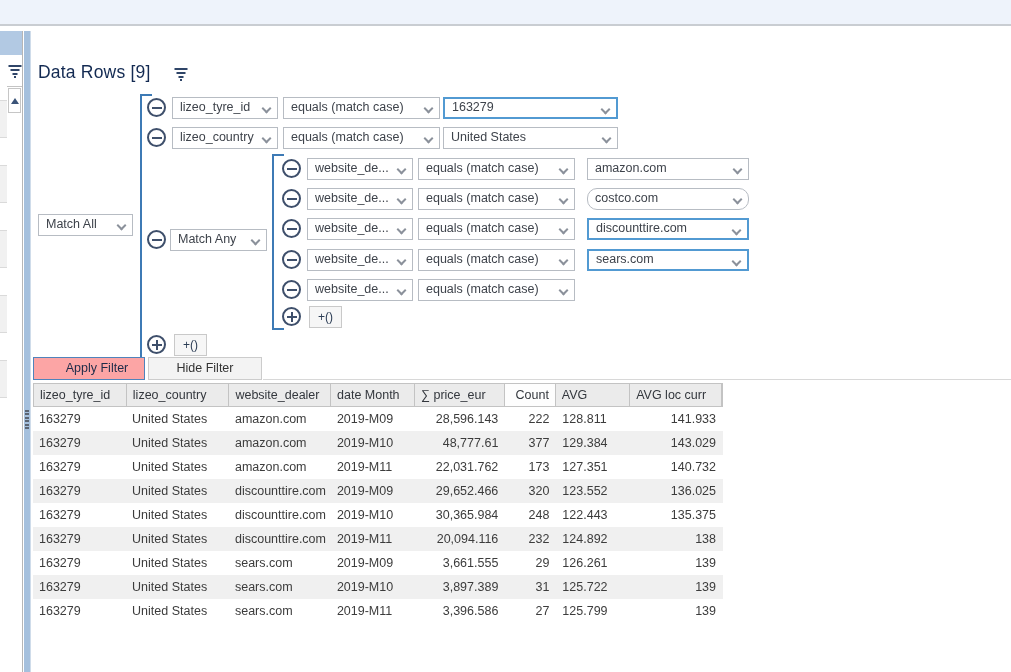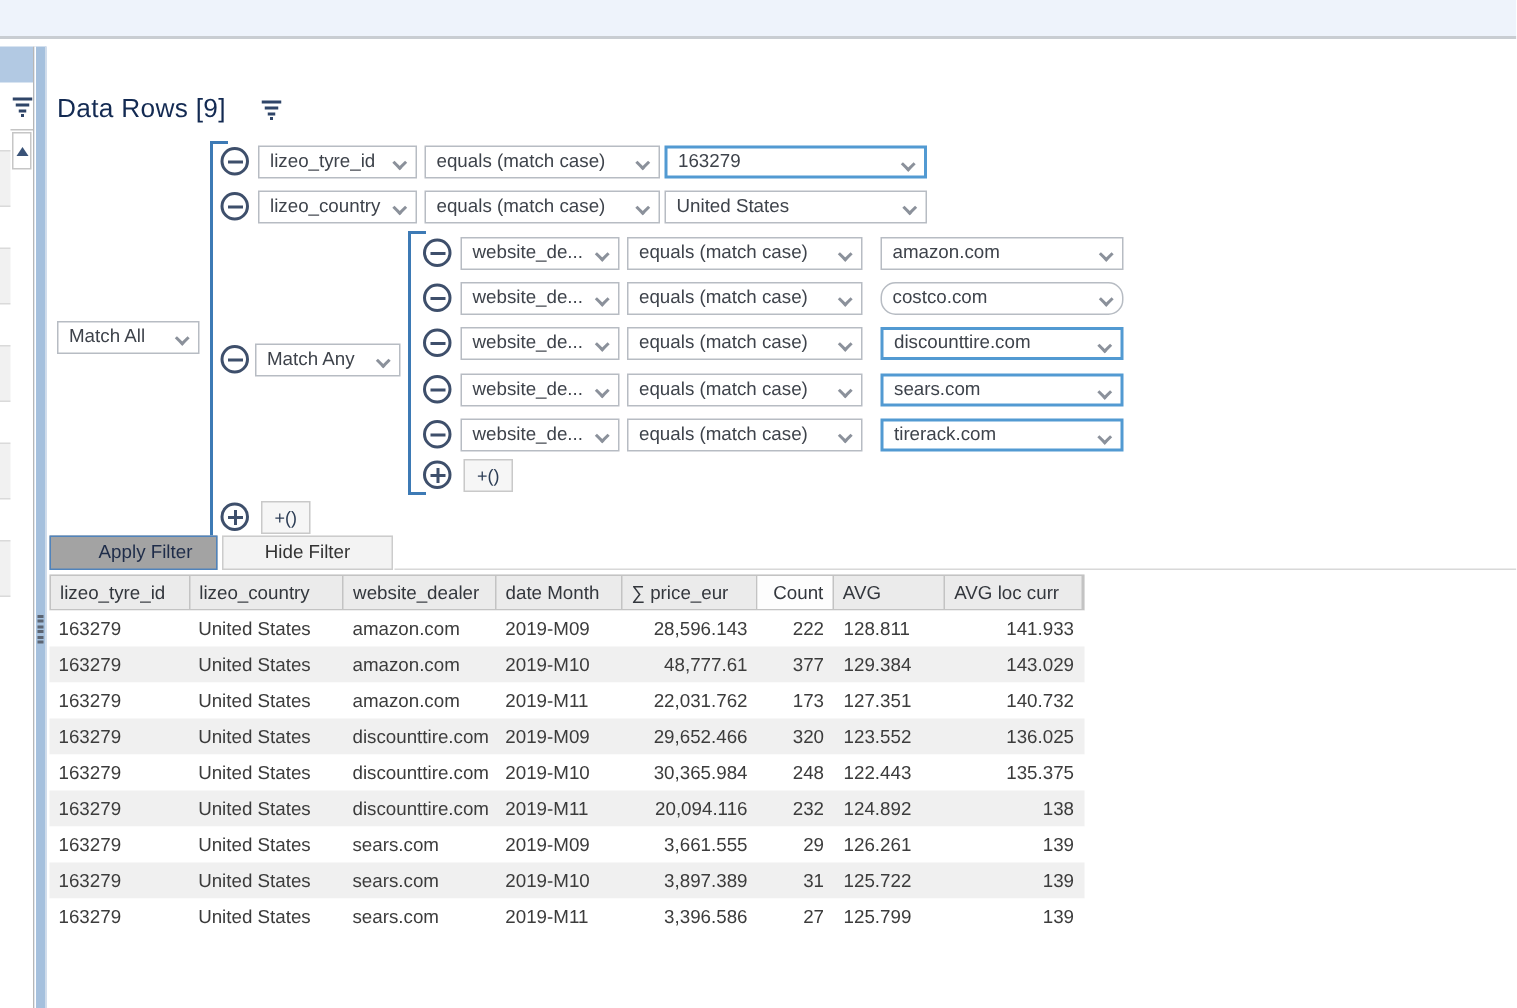--- a/index.html
+++ b/index.html
@@ -67,21 +67,21 @@
   .icminus::after, .icplus::after { content:""; position:absolute; left:2.5px; right:2.5px;
                       top:50%; margin-top:-1px; height:2px; background:#3e4f6b; }
   .icplus::before { content:""; position:absolute; top:2.5px; bottom:2.5px; left:50%;
                       margin-left:-1px; width:2px; background:#3e4f6b; }
 
   .addbtn { position:absolute; width:33px; height:22px; background:#f6f6f6; border:1px solid #c9c9c9;
             box-sizing:border-box; font-size:12px; color:#2c3d55; text-align:center; line-height:20px; cursor:pointer; }
 
   .btn { position:absolute; top:326px; height:23px; box-sizing:border-box; font-size:12.5px;
          text-align:center; line-height:21px; cursor:pointer; }
-  .btn-apply { left:0; width:112px; background:#a3a3a3; border:1px solid #5083bb; color:#1e2c49;padding-left:16px; }
+  .btn-apply { left:0; width:112px; background:#fca5a5; border:1px solid #5083bb; color:#1e2c49;padding-left:16px; }
   .btn-hide  { left:115px; width:114px; background:#f3f3f3; border:1px solid #cccccc; color:#333333; }
 
   .divider { position:absolute; left:230px; top:348px; width:748px; height:1px; background:#d8d8d8; }
 
   
   .table { position:absolute; left:0; top:352px; width:690px; }
   .thead { display:flex; height:24px; background:#ebebeb; border:1px solid #c3c3c3; box-sizing:border-box; }
   .hc { border-right:1px solid #c3c3c3; box-sizing:border-box; font-size:12.5px; color:#33373d;
         line-height:22px; padding-left:6px; white-space:nowrap; overflow:hidden; cursor:pointer; }
   .hc.count { background:#fdfdfd; text-align:right; padding-right:6px; padding-left:0; }
@@ -243,24 +243,20 @@
 
     <span class="icminus" style="left:249px; top:249px;"></span>
     <div class="dd" style="left:274px; top:248px; width:106px;">
       <span>website_de...</span>
       <span class="chev"></span>
     </div>
     <div class="dd" style="left:385px; top:248px; width:157px;">
       <span>equals (match case)</span>
       <span class="chev"></span>
     </div>
-    <div class="dd focus" style="left:554px; top:248px; width:162px;">
-      <span>tirerack.com</span>
-      <span class="chev"></span>
-    </div>
 
     <span class="icplus" style="left:249px; top:276px;"></span>
     <div class="addbtn" style="left:276px; top:275px;">+()</div>
 
     <span class="icplus" style="left:114px; top:304px;"></span>
     <div class="addbtn" style="left:141px; top:303px;">+()</div>
 
     <div class="btn btn-apply">Apply Filter</div>
     <div class="btn btn-hide">Hide Filter</div>
 

